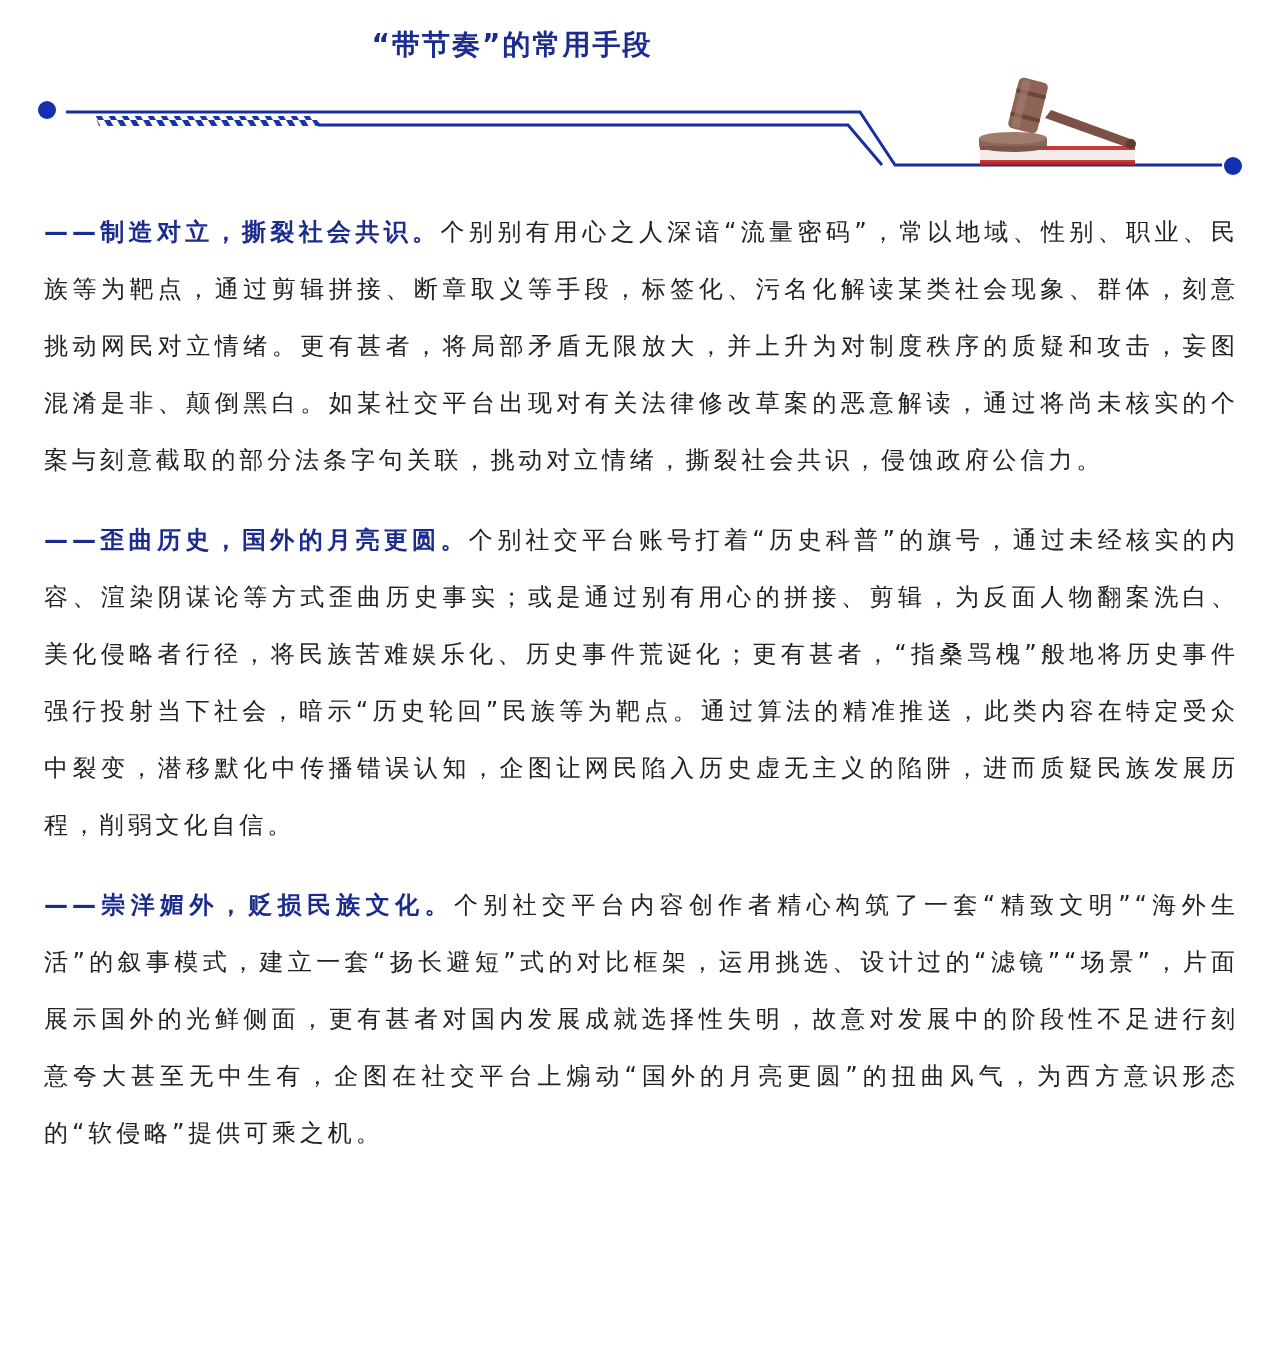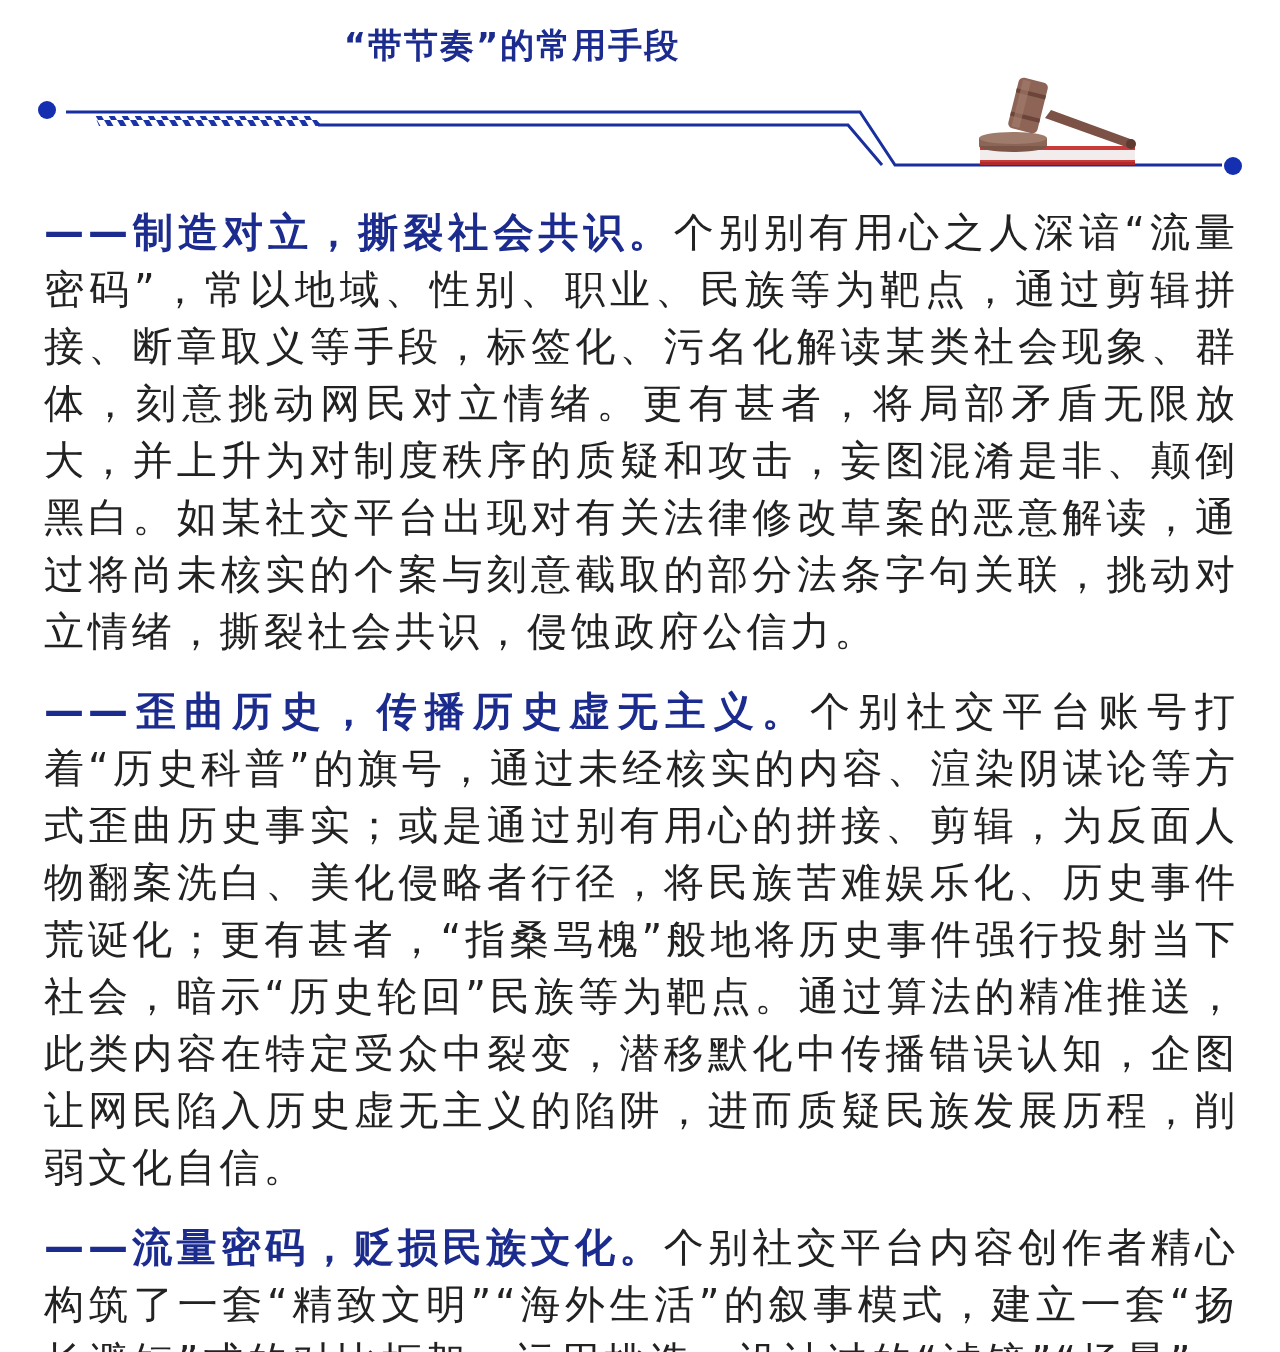--- a/index.html
+++ b/index.html
@@ -13,21 +13,21 @@
     position: relative;
     overflow: hidden;
     font-family: "DejaVu Sans", "Liberation Sans", sans-serif;
   }
   .title {
     position: absolute;
     left: 0;
     top: 20px;
     width: 1024px;
     text-align: center;
-    font-size: 34px;
+    font-size: 28px;
     font-weight: bold;
     color: #1c2c8e;
     letter-spacing: 2px;
     line-height: 50px;
   }
   .divider {
     position: absolute;
     left: 0;
     top: 70px;
     width: 1280px;
@@ -41,21 +41,21 @@
     height: 92px;
   }
   .content {
     position: absolute;
     left: 44px;
     top: 204px;
     width: 1195px;
   }
   .para {
     margin: 0 0 23px 0;
-    font-size: 40px;
+    font-size: 24px;
     line-height: 57px;
     color: #222222;
     letter-spacing: 3.9px;
     text-align: justify;
     text-align-last: left;
   }
   .lead {
     color: #1c2c8e;
     font-weight: bold;
   }
@@ -101,15 +101,15 @@
   <g transform="rotate(14 55 30)">
     <rect x="38" y="4" width="30" height="52" rx="5" fill="#8e6456"></rect>
     <rect x="38" y="16" width="30" height="4" fill="#6b4539"></rect>
     <rect x="38" y="40" width="30" height="4" fill="#6b4539"></rect>
     <rect x="42" y="6" width="8" height="48" fill="#a57e6f" opacity="0.6"></rect>
   </g>
 </svg>
 
 <div class="content">
   <p class="para"><span class="lead">——制造对立，撕裂社会共识。</span><span>个别别有用心之人深谙“流量密码”，常以地域、性别、职业、民族等为靶点，通过剪辑拼接、断章取义等手段，标签化、污名化解读某类社会现象、群体，刻意挑动网民对立情绪。更有甚者，将局部矛盾无限放大，并上升为对制度秩序的质疑和攻击，妄图混淆是非、颠倒黑白。如某社交平台出现对有关法律修改草案的恶意解读，通过将尚未核实的个案与刻意截取的部分法条字句关联，挑动对立情绪，撕裂社会共识，侵蚀政府公信力。</span></p>
-  <p class="para"><span class="lead">——歪曲历史，传播历史虚无主义。</span><span>个别社交平台账号打着“历史科普”的旗号，通过未经核实的内容、渲染阴谋论等方式歪曲历史事实；或是通过别有用心的拼接、剪辑，为反面人物翻案洗白、美化侵略者行径，将民族苦难娱乐化、历史事件荒诞化；更有甚者，“指桑骂槐”般地将历史事件强行投射当下社会，暗示“历史轮回”民族等为靶点。通过算法的精准推送，此类内容在特定受众中裂变，潜移默化中传播错误认知，企图让网民陷入历史虚无主义的陷阱，进而质疑民族发展历程，削弱文化自信。</span></p>
-  <p class="para"><span class="lead">——流量密码，贬损民族文化。</span><span>个别社交平台内容创作者精心构筑了一套“精致文明”“海外生活”的叙事模式，建立一套“扬长避短”式的对比框架，运用挑选、设计过的“滤镜”“场景”，片面展示国外的光鲜侧面，更有甚者对国内发展成就选择性失明，故意对发展中的阶段性不足进行刻意夸大甚至无中生有，企图在社交平台上煽动“国外的月亮更圆”的扭曲风气，为西方意识形态的“软侵略”提供可乘之机。</span></p>
+  <p class="para"><span class="lead">——歪曲历史，国外的月亮更圆。</span><span>个别社交平台账号打着“历史科普”的旗号，通过未经核实的内容、渲染阴谋论等方式歪曲历史事实；或是通过别有用心的拼接、剪辑，为反面人物翻案洗白、美化侵略者行径，将民族苦难娱乐化、历史事件荒诞化；更有甚者，“指桑骂槐”般地将历史事件强行投射当下社会，暗示“历史轮回”民族等为靶点。通过算法的精准推送，此类内容在特定受众中裂变，潜移默化中传播错误认知，企图让网民陷入历史虚无主义的陷阱，进而质疑民族发展历程，削弱文化自信。</span></p>
+  <p class="para"><span class="lead">——崇洋媚外，贬损民族文化。</span><span>个别社交平台内容创作者精心构筑了一套“精致文明”“海外生活”的叙事模式，建立一套“扬长避短”式的对比框架，运用挑选、设计过的“滤镜”“场景”，片面展示国外的光鲜侧面，更有甚者对国内发展成就选择性失明，故意对发展中的阶段性不足进行刻意夸大甚至无中生有，企图在社交平台上煽动“国外的月亮更圆”的扭曲风气，为西方意识形态的“软侵略”提供可乘之机。</span></p>
 </div>
 
 </body></html>

